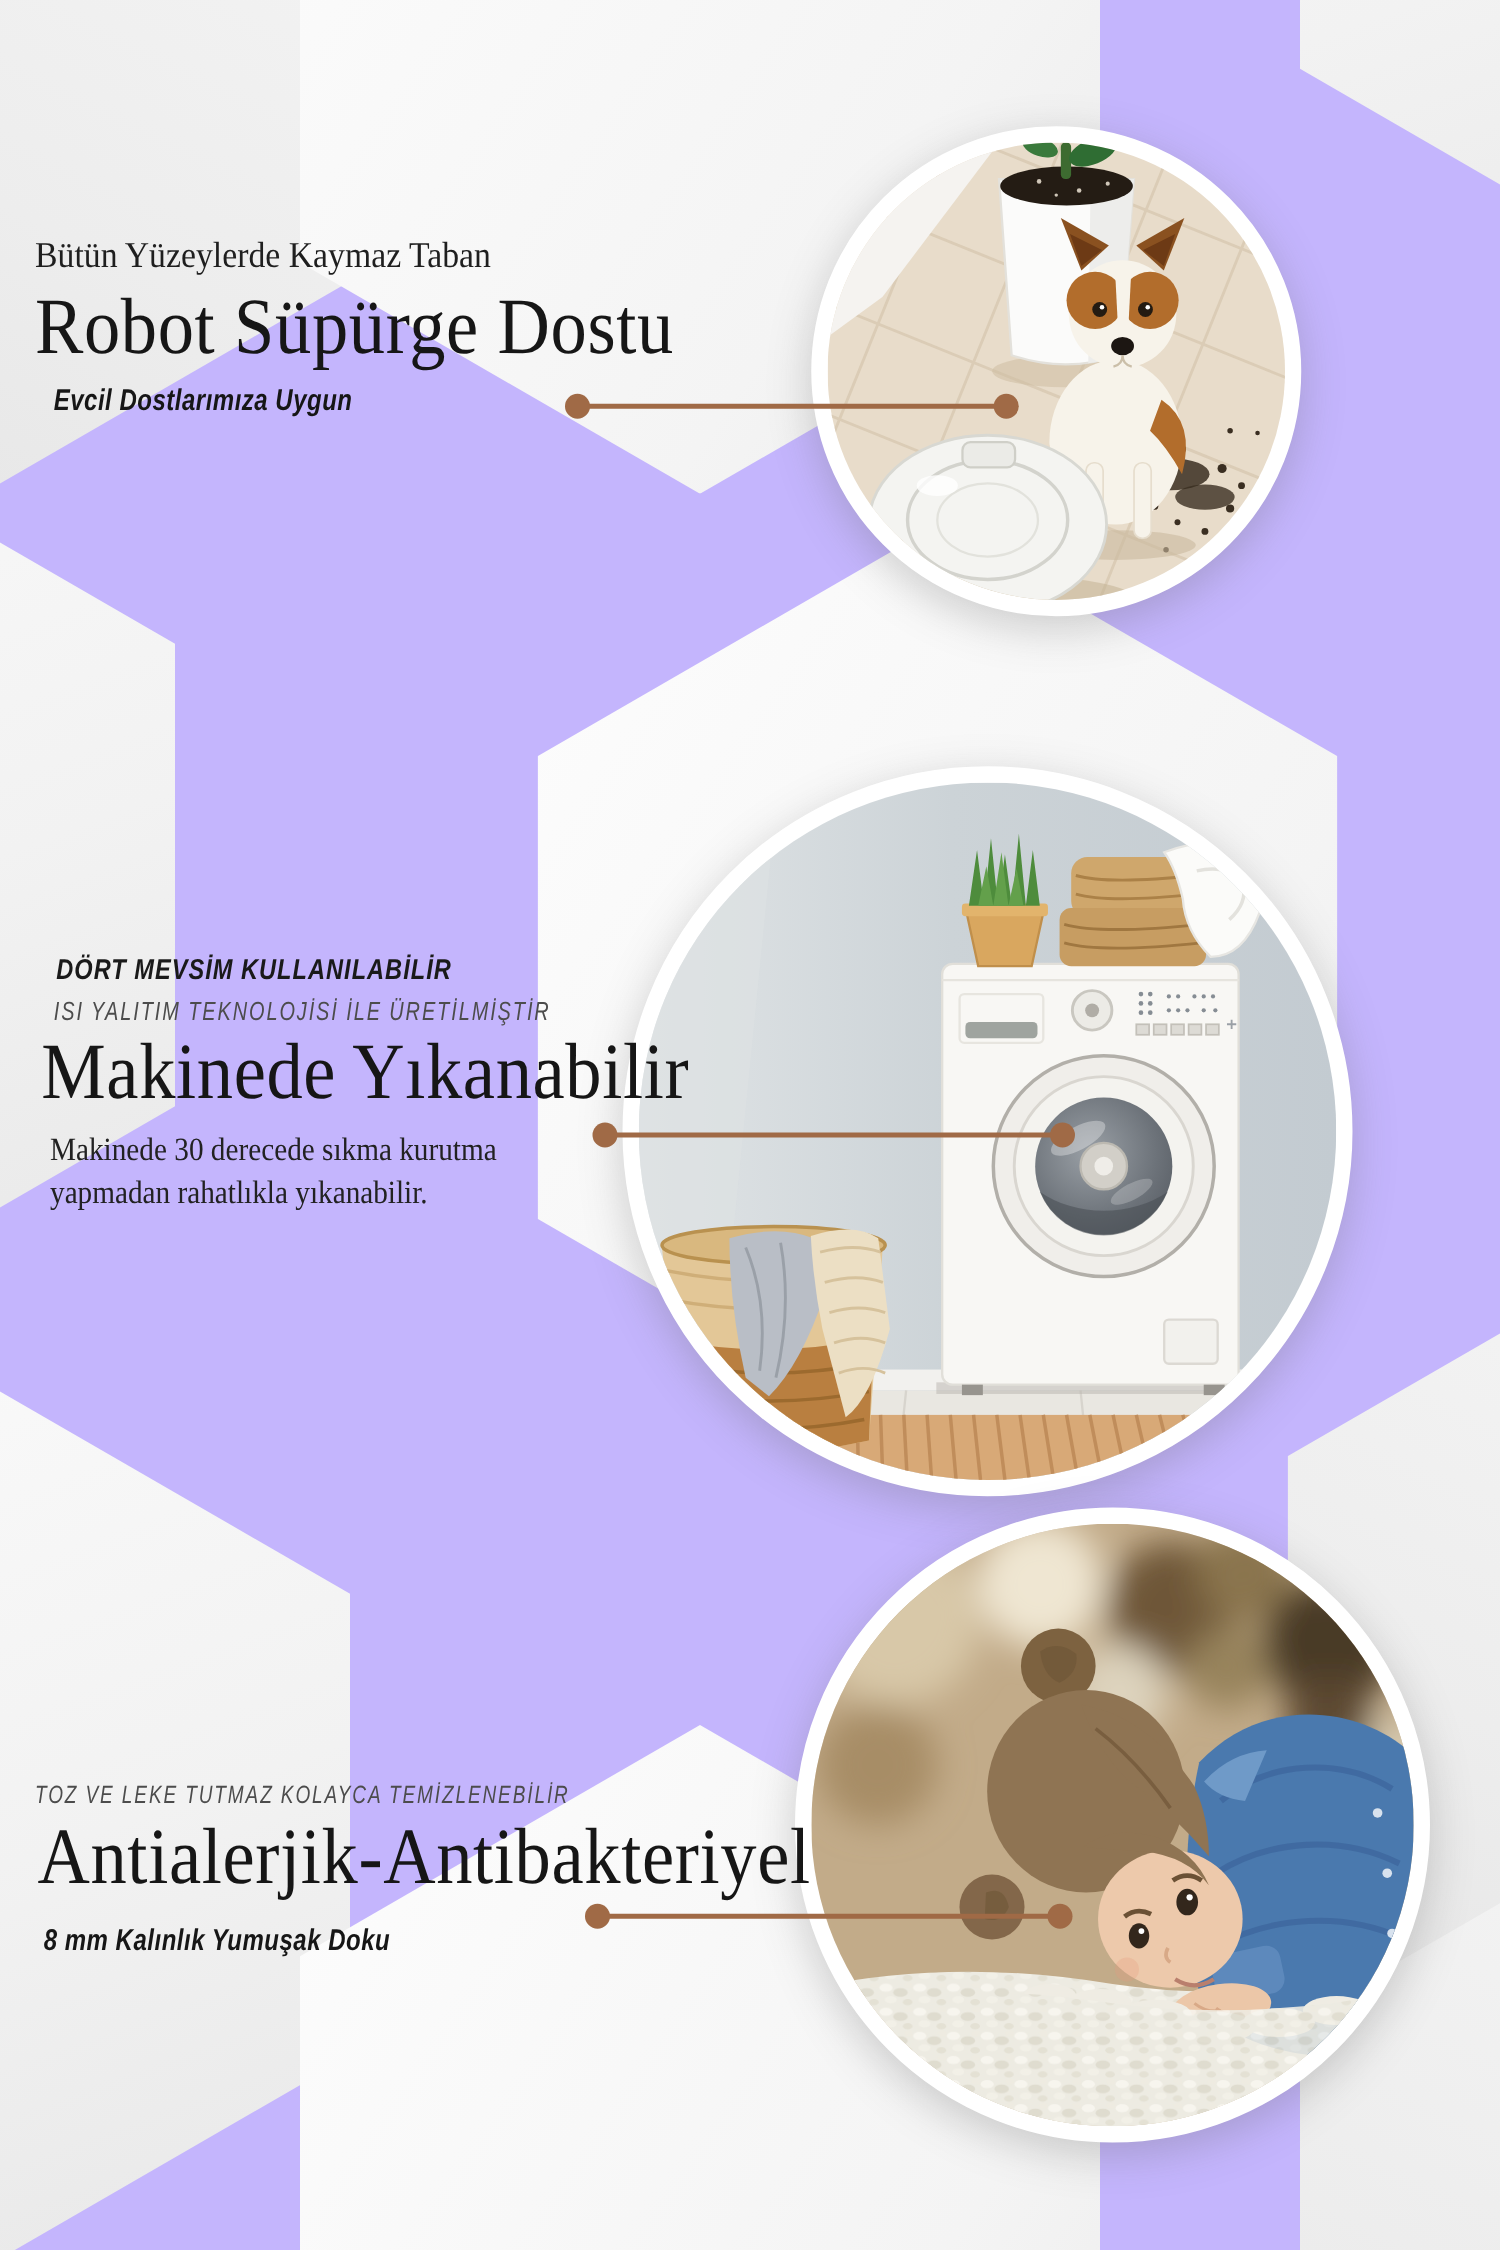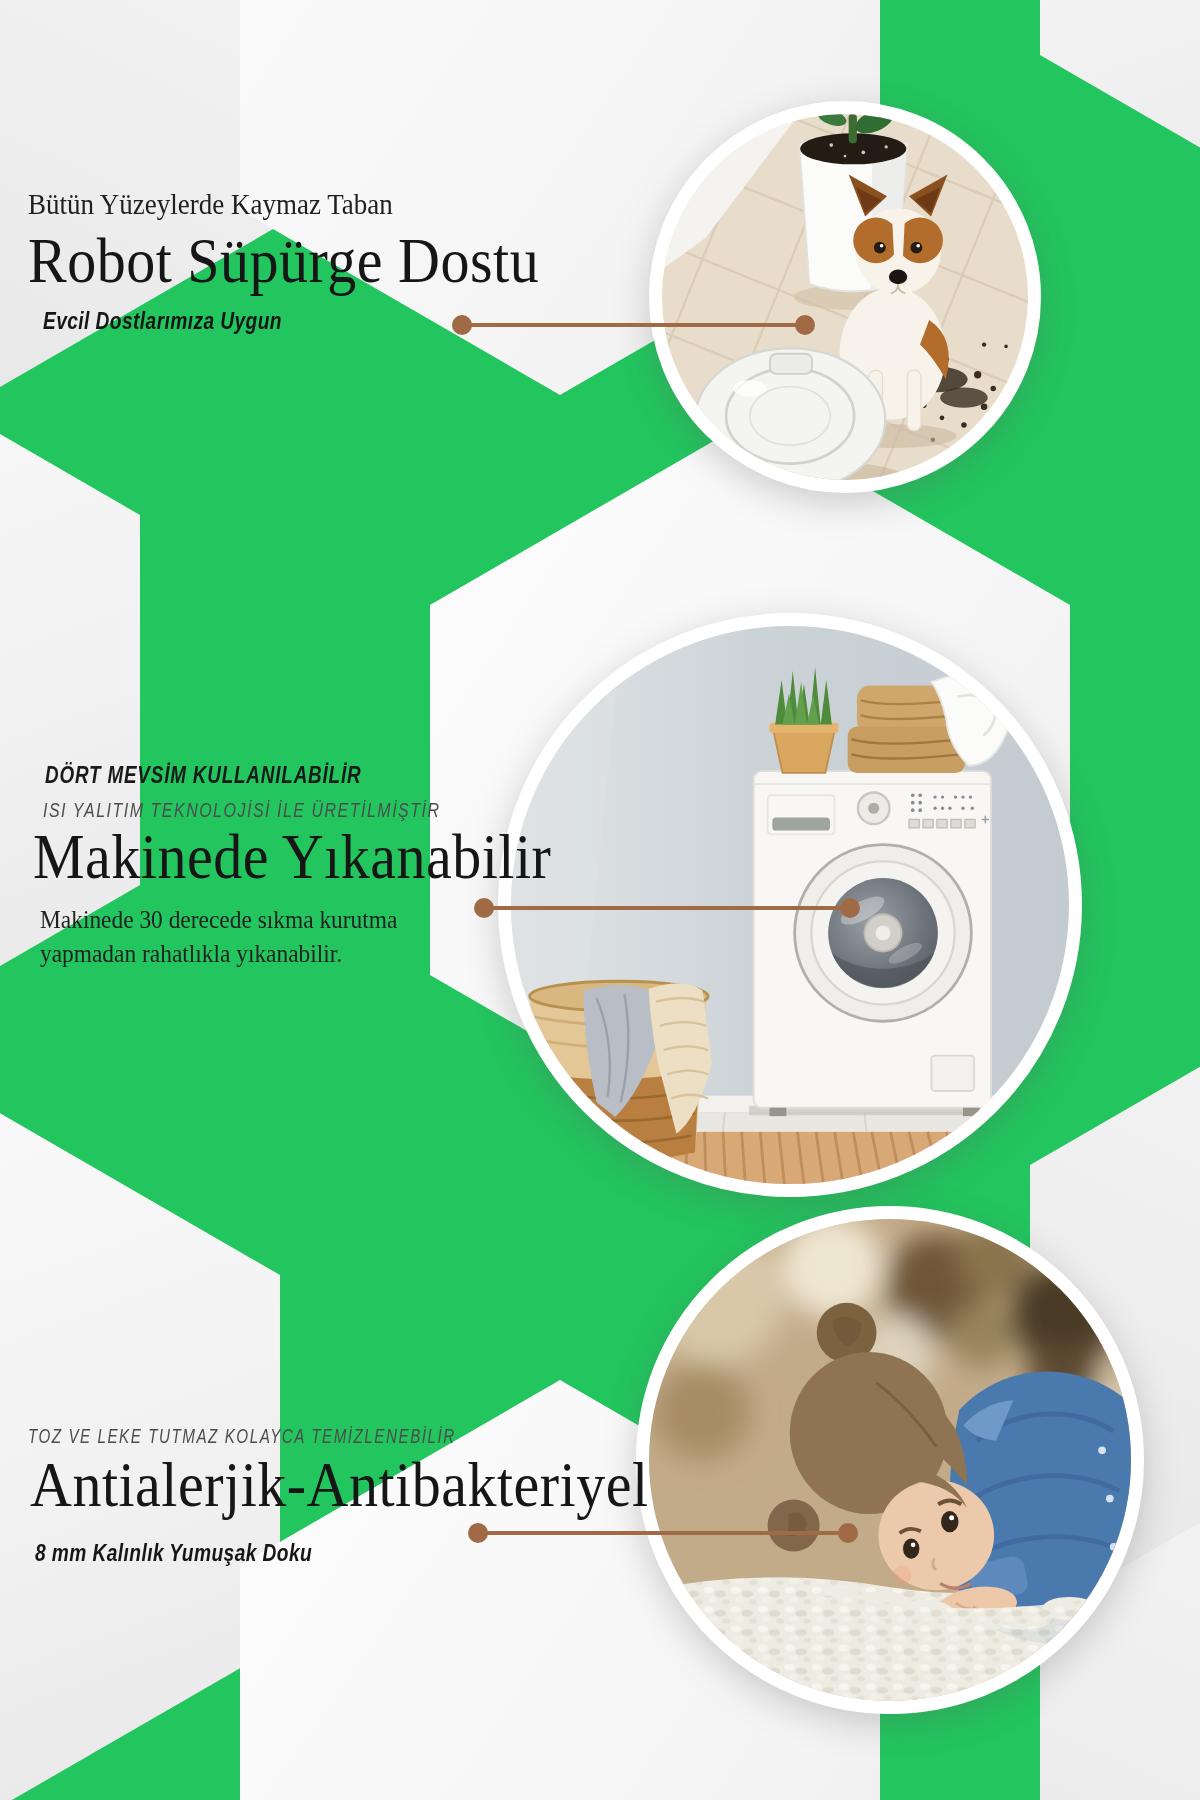--- a/index.html
+++ b/index.html
@@ -1,18 +1,18 @@
 <!DOCTYPE html>
 <html><head>
 <meta charset="utf-8">
 <style>
   html,body{margin:0;padding:0;background:#d9d9d9;}
   .page{
     position:relative;width:1200px;height:1800px;overflow:hidden;
-    background:#22c55e;
+    background:#c4b5fd;
     font-family:"Liberation Sans",sans-serif;
     text-decoration:underline;
   }
   
   .hex{
     position:absolute;width:640px;height:740px;
     clip-path:polygon(50% 0,100% 25%,100% 75%,50% 100%,0 75%,0 25%);
     background:linear-gradient(160deg,#fbfbfb 0%,#f2f2f2 55%,#e7e7e7 100%);
   }
   .hex.b{background:linear-gradient(205deg,#f7f7f7 0%,#ededed 60%,#e4e4e4 100%);}

